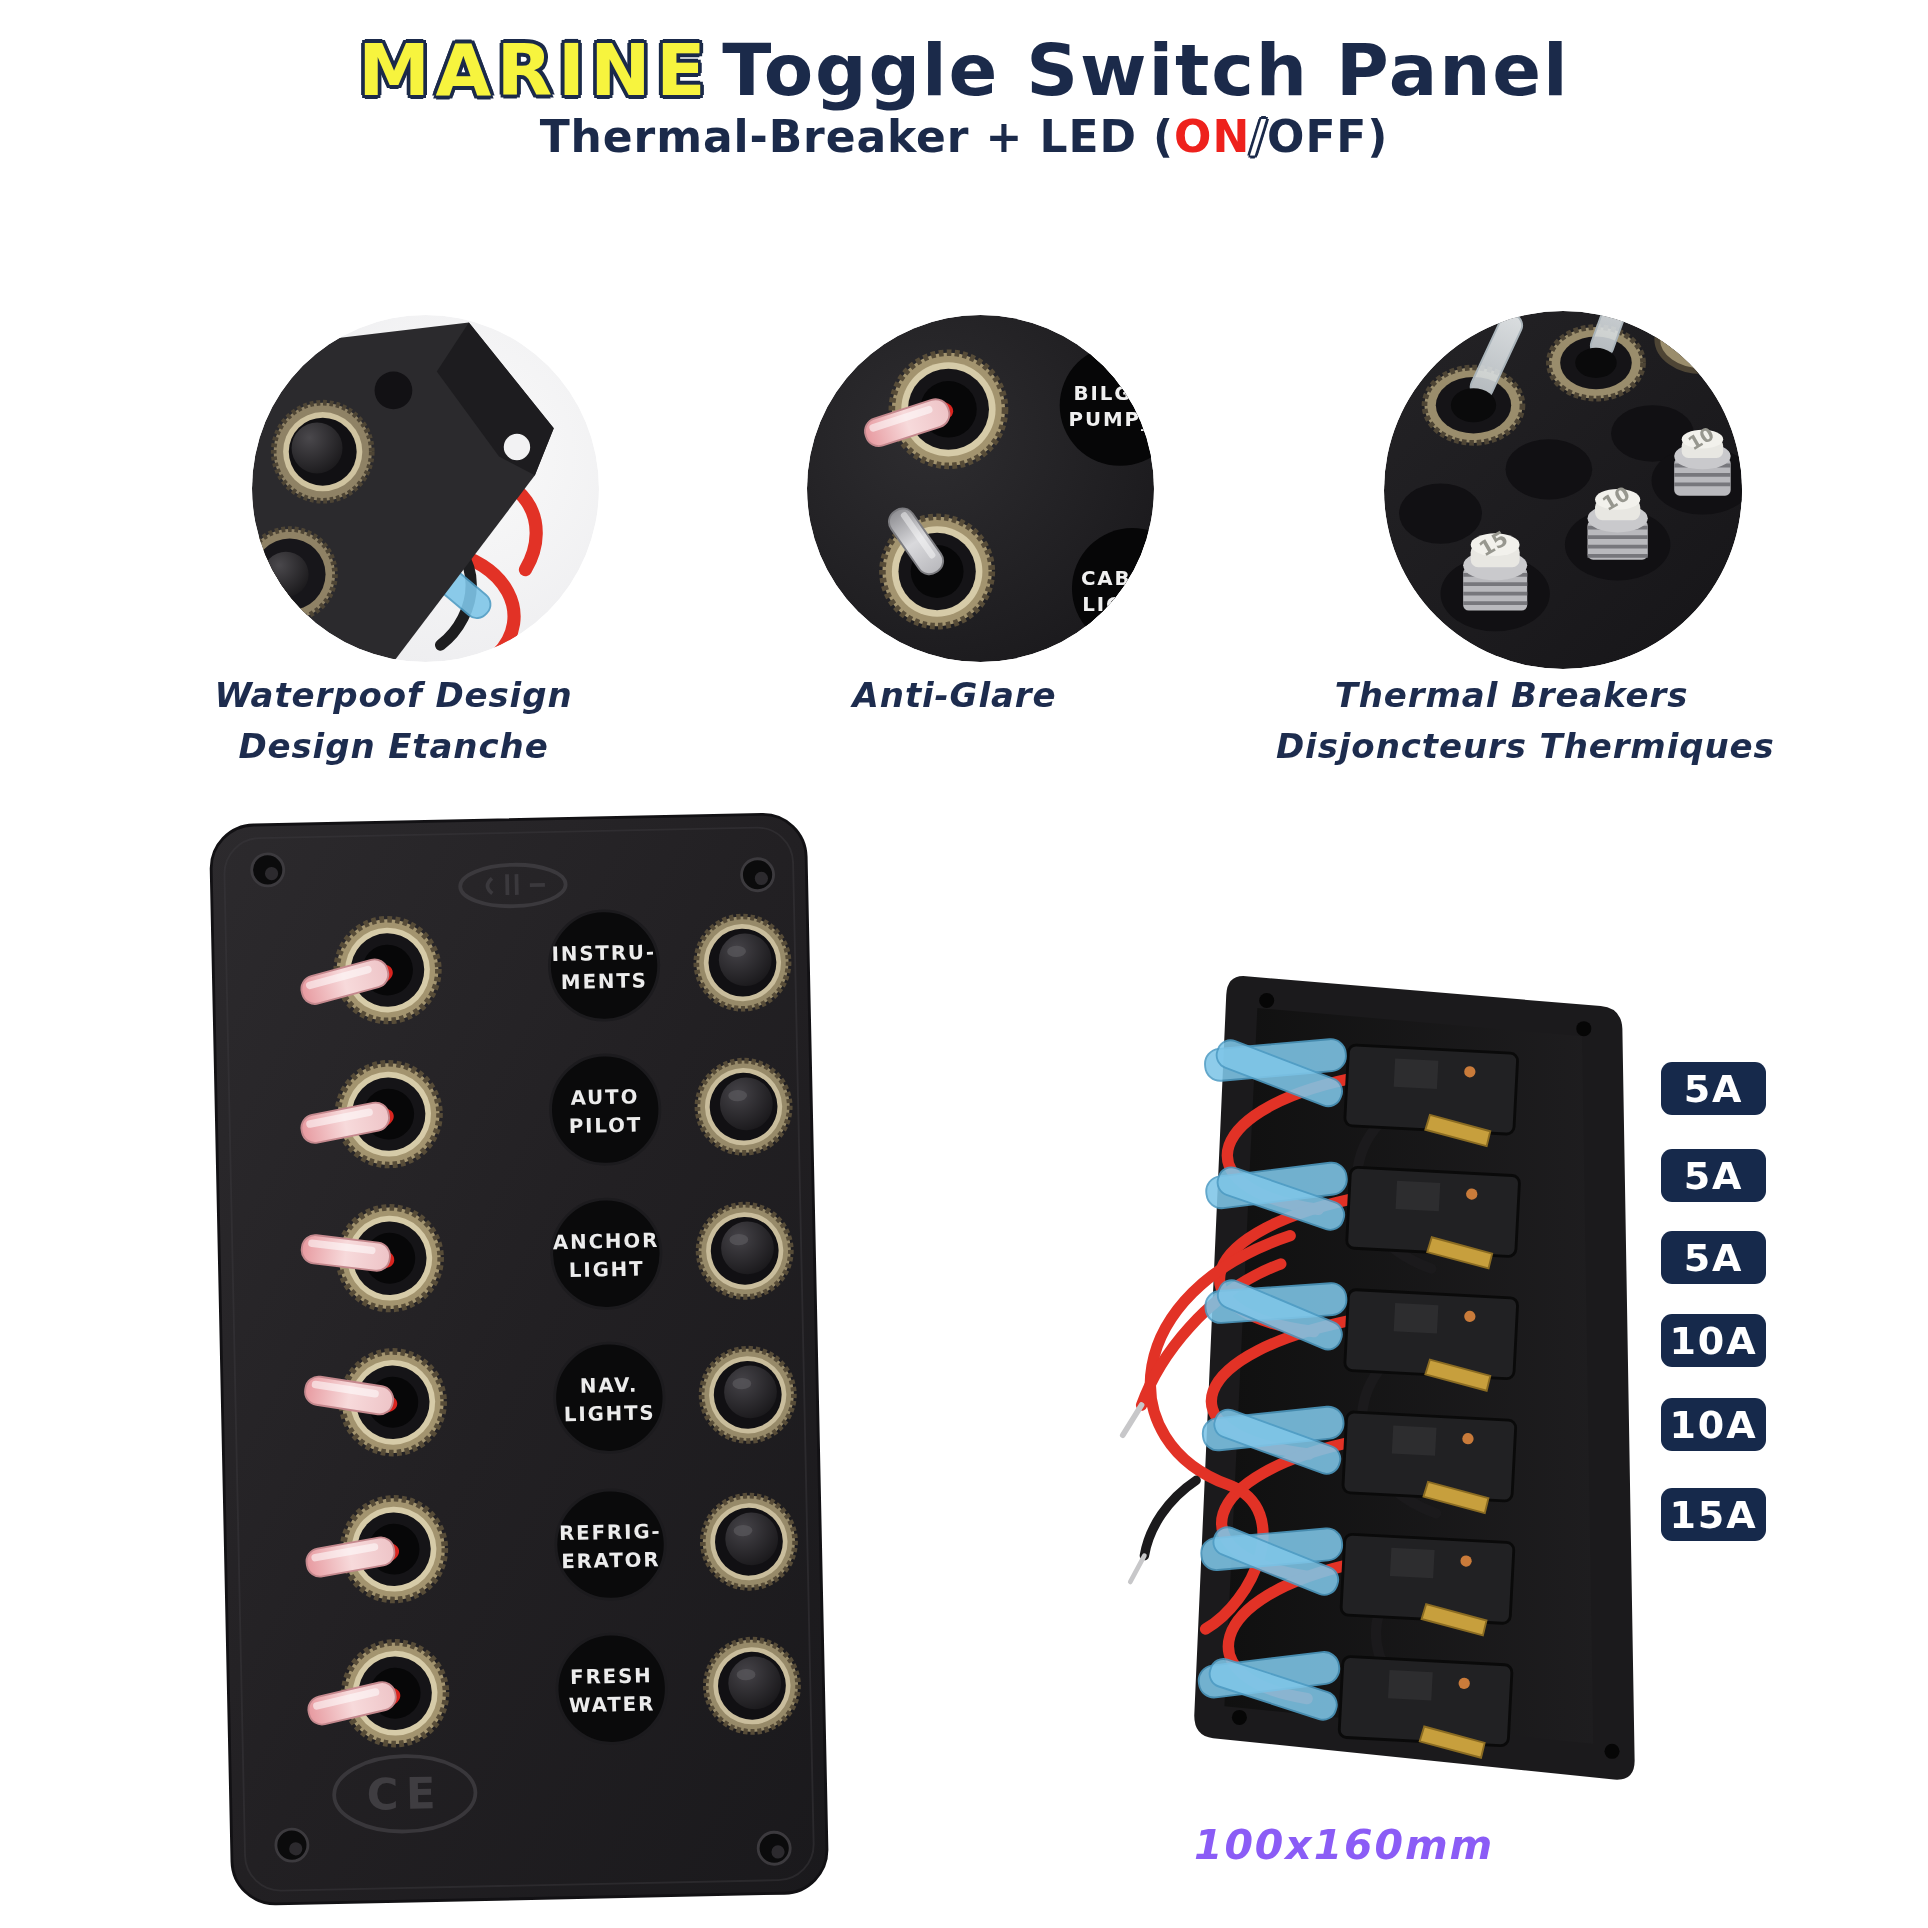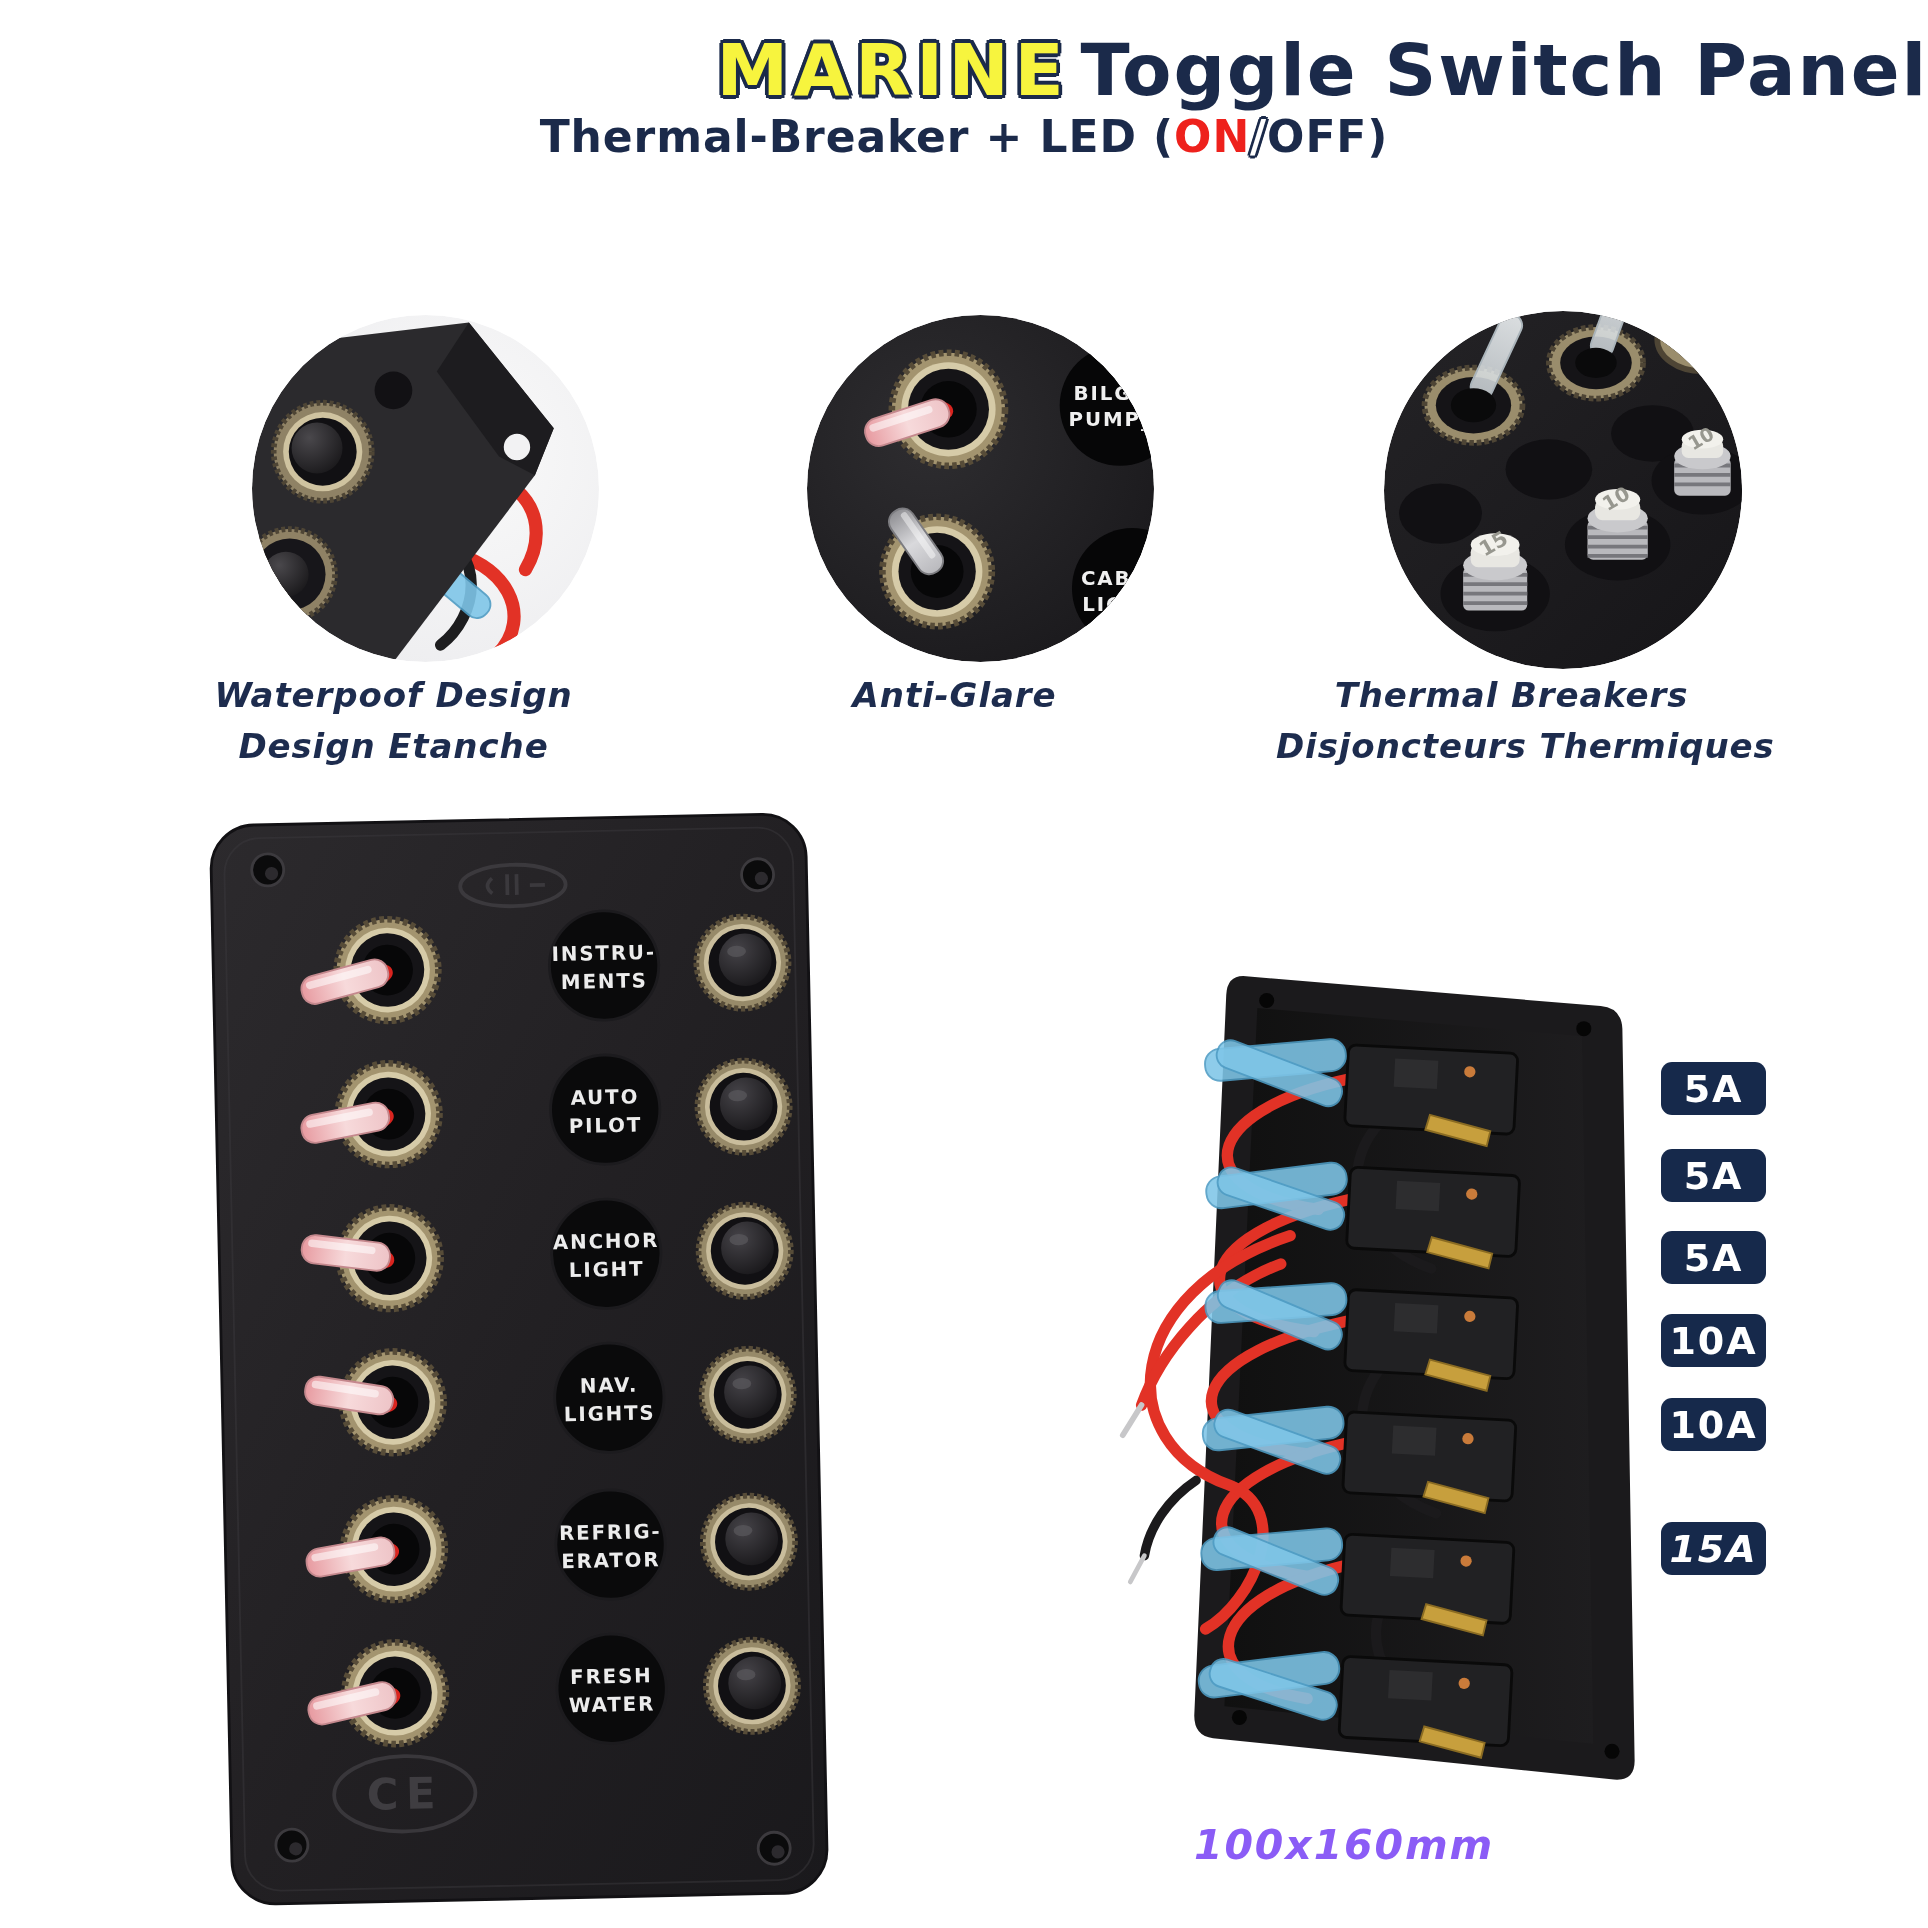--- a/index.html
+++ b/index.html
@@ -3,21 +3,21 @@
 <meta charset="utf-8">
 <style>
   html,body{margin:0;padding:0;}
   body{
     width:1928px;height:1928px;position:relative;background:#ffffff;
     font-family:"DejaVu Sans","Liberation Sans",sans-serif;overflow:hidden;
   }
   .abs{position:absolute;}
   
   .title-line1{
-    left:0;top:28px;width:1928px;text-align:right;
+    left:0;top:28px;width:1928px;text-align:center;
     font-size:72px;font-weight:800;color:#1b2a4a;letter-spacing:1.9px;white-space:nowrap;
   }
   .brand{
     color:#f7f43e;
     text-shadow:-2.8px -2.8px 0 #1b2a4a,2.8px -2.8px 0 #1b2a4a,-2.8px 2.8px 0 #1b2a4a,2.8px 2.8px 0 #1b2a4a,
                  0 -3.8px 0 #1b2a4a,0 3.8px 0 #1b2a4a,-3.8px 0 0 #1b2a4a,3.8px 0 0 #1b2a4a;
     letter-spacing:5.6px;margin-right:11.3px;
   }
   .title-line2{
     left:0;top:111px;width:1928px;text-align:center;
@@ -526,18 +526,18 @@
   </div>
 <div class="abs amp-badge" style="top:1231px;">
     <span>5A</span>
   </div>
 <div class="abs amp-badge" style="top:1314px;">
     <span>10A</span>
   </div>
 <div class="abs amp-badge" style="top:1398px;">
     <span>10A</span>
   </div>
-<div class="abs amp-badge" style="top:1522px;font-style:italic;">
+<div class="abs amp-badge" style="top:1488px;">
     <span>15A</span>
   </div>
 
 <div class="abs dimensions">100x160mm</div>
 
 
 </body></html>

